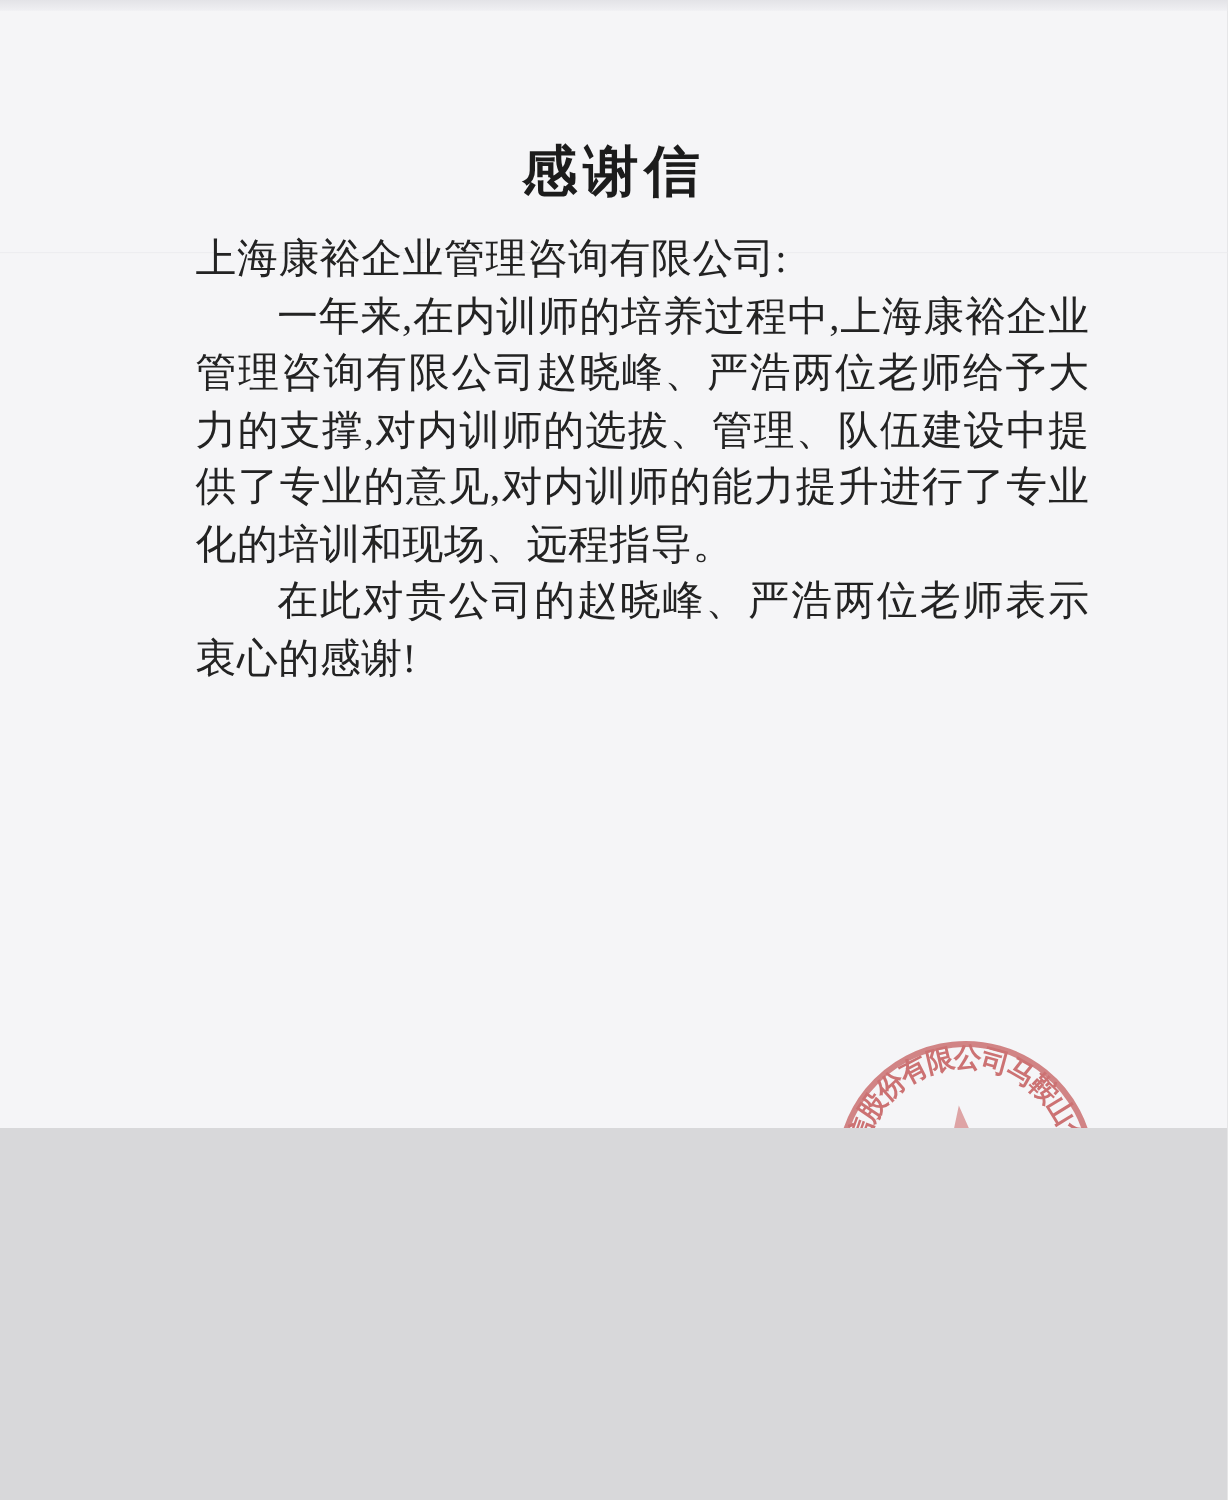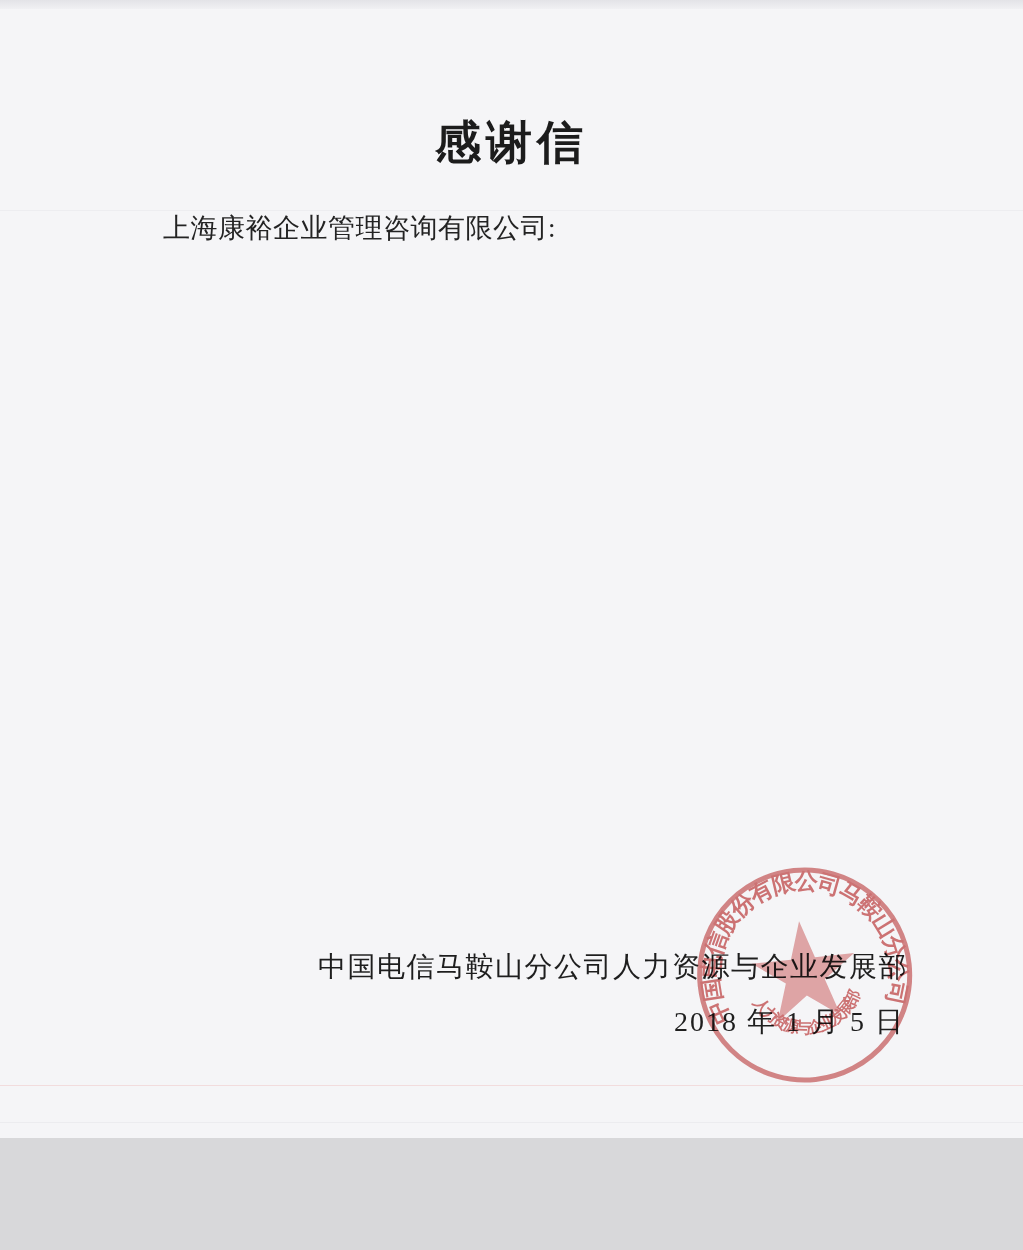--- a/index.html
+++ b/index.html
@@ -1,18 +1,18 @@
 <!DOCTYPE html>
 <html><head>
 <meta charset="utf-8">
 <style>
   html,body{margin:0;padding:0;background:#d8d8da;}
   .page{
     position:relative;
-    width:1023px;height:1138px;
+    width:1023px;height:940px;
     margin:0 auto;
     background:#f5f5f7;
     overflow:hidden;
     font-family:"Liberation Serif","DejaVu Serif",serif;
     color:#232323;
   }
   .scan-edge-top{
     position:absolute;top:0;left:0;width:100%;height:9px;
     background:linear-gradient(#e3e3e7,#f0f0f3);
   }
@@ -21,22 +21,22 @@
   .scan-line.l2{top:1085px;background:#f2dcdd;}
   .scan-line.l3{top:1122px;background:#ececef;}
   .scan-line.l4{top:1157px;background:#eeeef1;}
   .title{
     position:absolute;top:112px;left:0;width:100%;
     margin:0;text-align:center;
     font-size:46px;font-weight:700;letter-spacing:5px;
     color:#1c1c1c;
   }
   .letter-body{
-    position:absolute;top:198px;left:163px;width:745px;
-    font-size:27px;line-height:47.5px;letter-spacing:0.5px;
+    position:absolute;top:186px;left:163px;width:745px;
+    font-size:34px;line-height:47.5px;letter-spacing:0.5px;
     text-align:justify;
     font-family:Liberation Serif, serif;
   }
   .letter-body p{margin:0;}
   .salutation{margin-top:7px !important;}
   .para{text-indent:2em;}
   .para.first{margin-top:8px !important;}
   .closing-cizhi{text-indent:2em;}
   .closing-jingli{margin-top:4px !important;}
   .signature-org{
@@ -62,20 +62,22 @@
   <div class="scan-edge-top"></div>
   <div class="scan-line l1"></div>
   <div class="scan-line l2"></div>
   <div class="scan-line l3"></div>
   <div class="scan-line l4"></div>
 
   <h1 class="title">感谢信</h1>
 
   <div class="letter-body">
     <p class="salutation">上海康裕企业管理咨询有限公司:</p>
+    <p class="para">一年来,在内训师的培养过程中,上海康裕企业管理咨询有限公司赵晓峰、严浩两位老师给予大力的支撑,对内训师的选拔、管理、队伍建设中提供了专业的意见,对内训师的能力提升进行了专业化的培训和现场、远程指导。</p>
+    <p class="para">在此对贵公司的赵晓峰、严浩两位老师表示衷心的感谢!</p>
   </div>
 
   <div class="signature-org">中国电信马鞍山分公司人力资源与企业发展部</div>
   <div class="signature-date">2018 年 1 月 5 日</div>
 
   <svg class="stamp" viewBox="0 0 250 250" xmlns="http://www.w3.org/2000/svg">
     <defs>
       <path id="arcTop" d="M 48.4 161 A 86 86 0 1 1 201.6 161" fill="none"></path>
       <path id="arcBottom" d="M 70.5 141.8 A 58 58 0 0 0 179.5 141.8" fill="none"></path>
     </defs>

